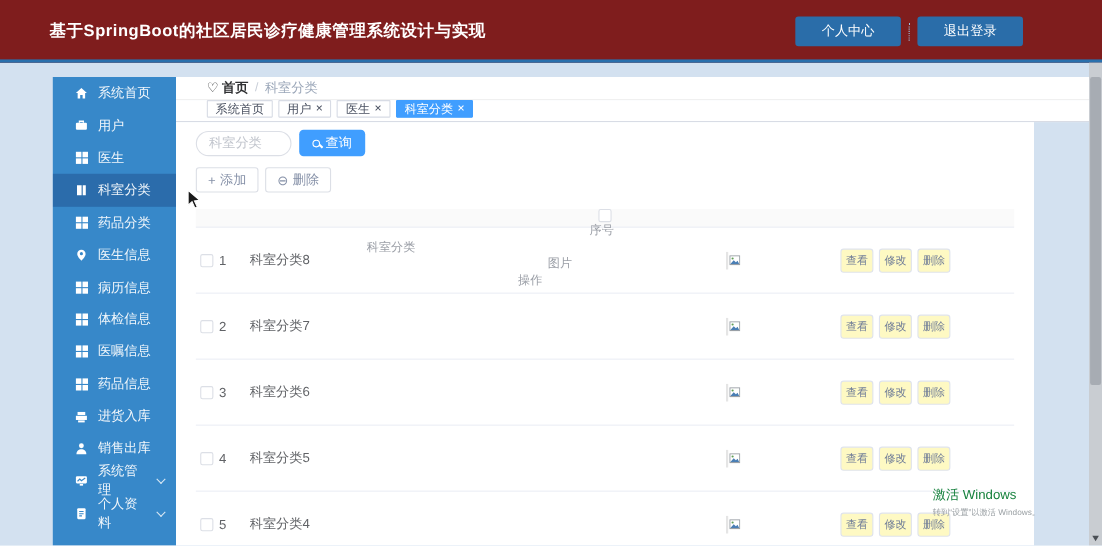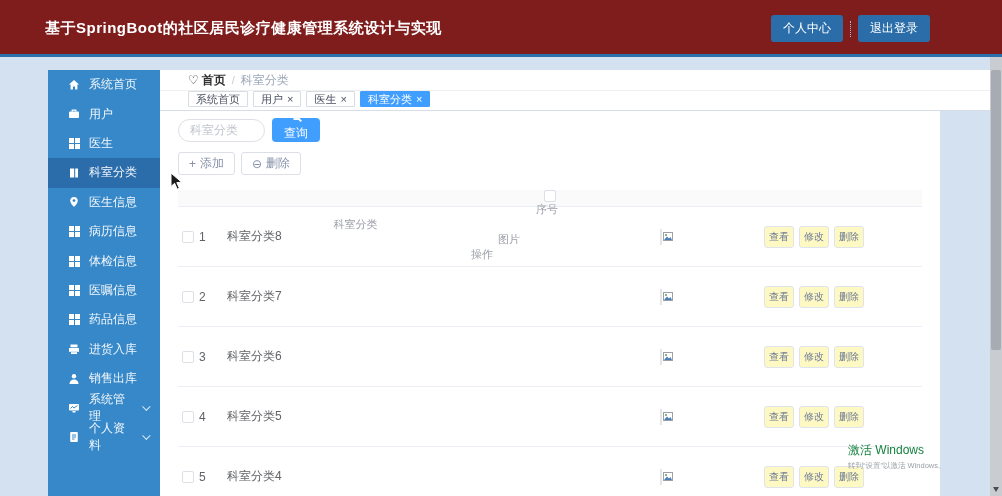--- a/index.html
+++ b/index.html
@@ -5,21 +5,21 @@
   * { margin:0; padding:0; box-sizing:border-box; }
   html,body { width:1002px; height:496px; overflow:hidden; }
   body { position:relative; background:#d3e1f0; font-family:"Liberation Sans","DejaVu Sans",sans-serif; }
 
   
   .header { position:absolute; left:0; top:0; width:1002px; height:57px;
             background:#7f1d1d; border-bottom:3px solid #2a70ad; z-index:10; }
   .header-title { position:absolute; left:45px; top:19px; color:#fff; font-size:15px; font-weight:bold; letter-spacing:.5px; }
   .header-actions { position:absolute; right:72px; top:15px; display:flex; align-items:center; gap:7px; }
   .hbtn { background:#2a6da9; color:#fff; border:none; border-radius:3px; font-size:12px;
-          padding:5px 12px; cursor:pointer; font-family:inherit; }
+          padding:5px 24px; cursor:pointer; font-family:inherit; }
   .hdiv { width:1px; height:16px; border-left:1px dotted #9cc3e2; }
 
   
   .sidebar { position:absolute; left:48px; top:70px; bottom:0; width:112px; background:#3788c9; z-index:3; overflow:hidden; }
   .side-item { height:29.4px; display:flex; align-items:center; gap:9px; padding-left:20px;
                color:#f2f7fb; font-size:12px; cursor:pointer; }
   .side-item.active { background:#2b6cab; }
   .sicon { width:12px; height:12px; flex:0 0 12px; display:inline-flex; align-items:center; justify-content:center; }
   .ico-grid { width:11px; height:11px;
     background:linear-gradient(#fff,#fff) 0 0/5px 5px no-repeat,
@@ -46,21 +46,21 @@
   .tab-x { font-size:11px; line-height:1; }
 
   
   .content { position:absolute; left:160px; top:111px; width:780px; bottom:0; background:#fff; z-index:2; overflow:hidden; }
 
   .search-row { position:absolute; left:18px; top:7px; display:flex; gap:7px; align-items:center; }
   .search-input { width:87px; height:23px; border:1px solid #dcdfe6; border-radius:12px;
                   padding:0 11px; font-size:12px; color:#606266; outline:none; font-family:inherit; }
   .search-input::placeholder { color:#c0c4cc; }
   .btn-query { height:24px; padding:0 12px; background:#409eff; color:#fff; border:none; border-radius:4px;
-               font-size:12px; display:flex; align-items:center; gap:5px; cursor:pointer; font-family:inherit;flex-direction:column; }
+               font-size:12px; display:flex; align-items:center; gap:5px; cursor:pointer; font-family:inherit; }
   .mag { width:7px; height:7px; border:1.5px solid #fff; border-radius:50%; position:relative; display:inline-block; }
   .mag::after { content:''; position:absolute; width:4px; height:1.5px; background:#fff;
                 transform:rotate(45deg); right:-3.5px; bottom:-1px; }
 
   .action-row { position:absolute; left:18px; top:41px; display:flex; gap:6px; }
   .btn-plain { display:flex; align-items:center; gap:4px; border:1px solid #dcdfe6; background:#fff;
                border-radius:3px; color:#8691a8; font-size:12px; padding:0 10px; height:23px;
                cursor:pointer; font-family:inherit; }
 
   
@@ -130,20 +130,26 @@
     <span class="sicon">
         <svg width="12" height="12" viewBox="0 0 12 12">
           <path d="M2 1.5 H6.2 V10.5 H2 Z" fill="#fff"></path>
           <path d="M7.2 1.5 H10 V10.5 H7.2 Z" fill="#fff"></path>
         </svg>
       </span>
     <span>科室分类</span>
   </div>
   <div class="side-item">
     <span class="sicon">
+        <span class="ico-grid"></span>
+      </span>
+    <span>药品分类</span>
+  </div>
+  <div class="side-item">
+    <span class="sicon">
         <svg width="12" height="12" viewBox="0 0 12 12">
           <path d="M6 1 C3.8 1 2.2 2.7 2.2 4.8 C2.2 7.5 6 11 6 11 C6 11 9.8 7.5 9.8 4.8 C9.8 2.7 8.2 1 6 1 Z" fill="#fff"></path>
           <circle cx="6" cy="4.6" r="1.4" fill="#3788c9"></circle>
         </svg>
       </span>
     <span>医生信息</span>
   </div>
   <div class="side-item">
     <span class="sicon">
         <span class="ico-grid"></span>

